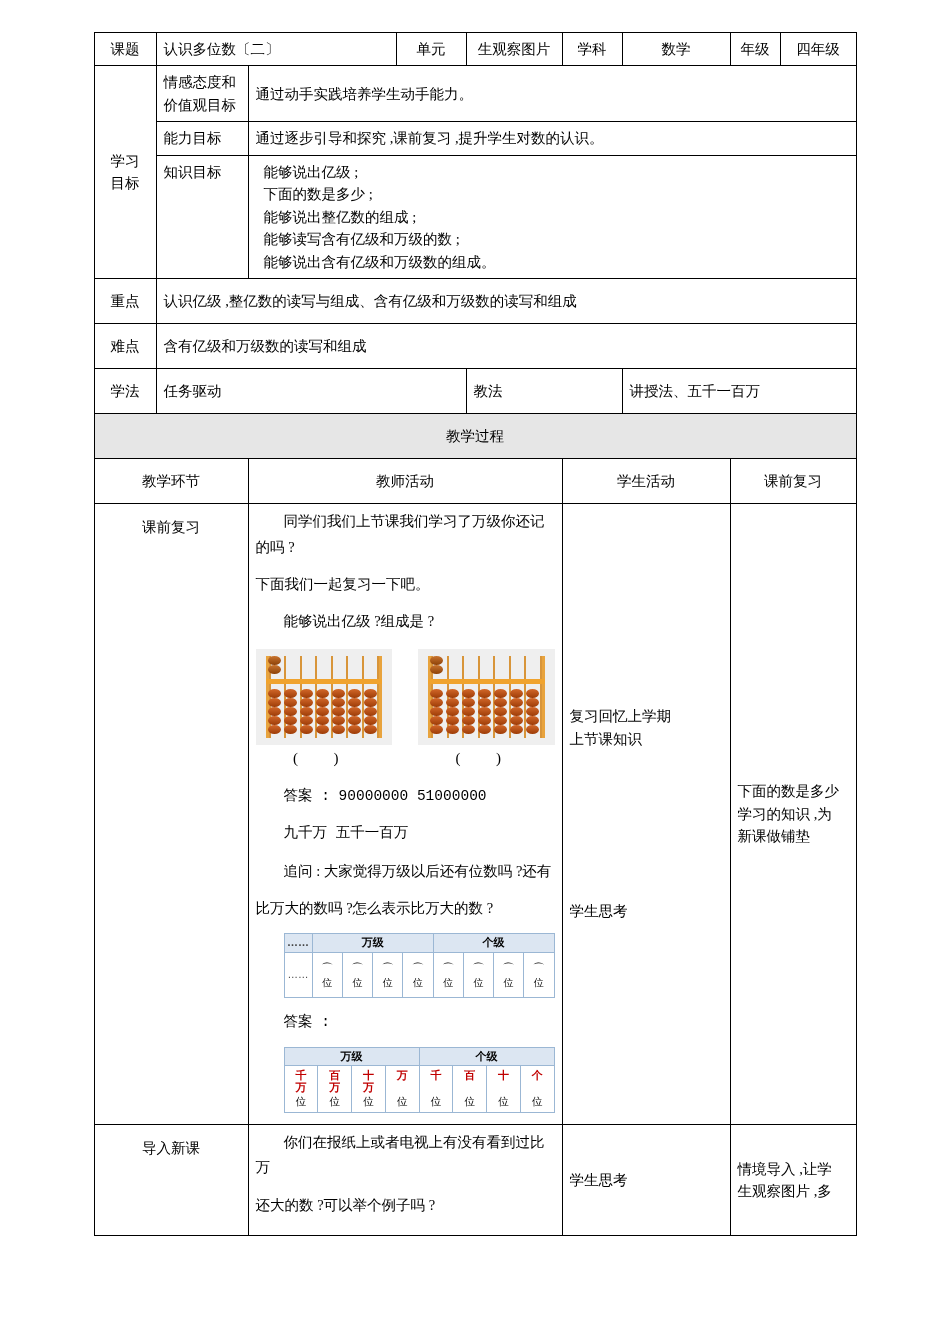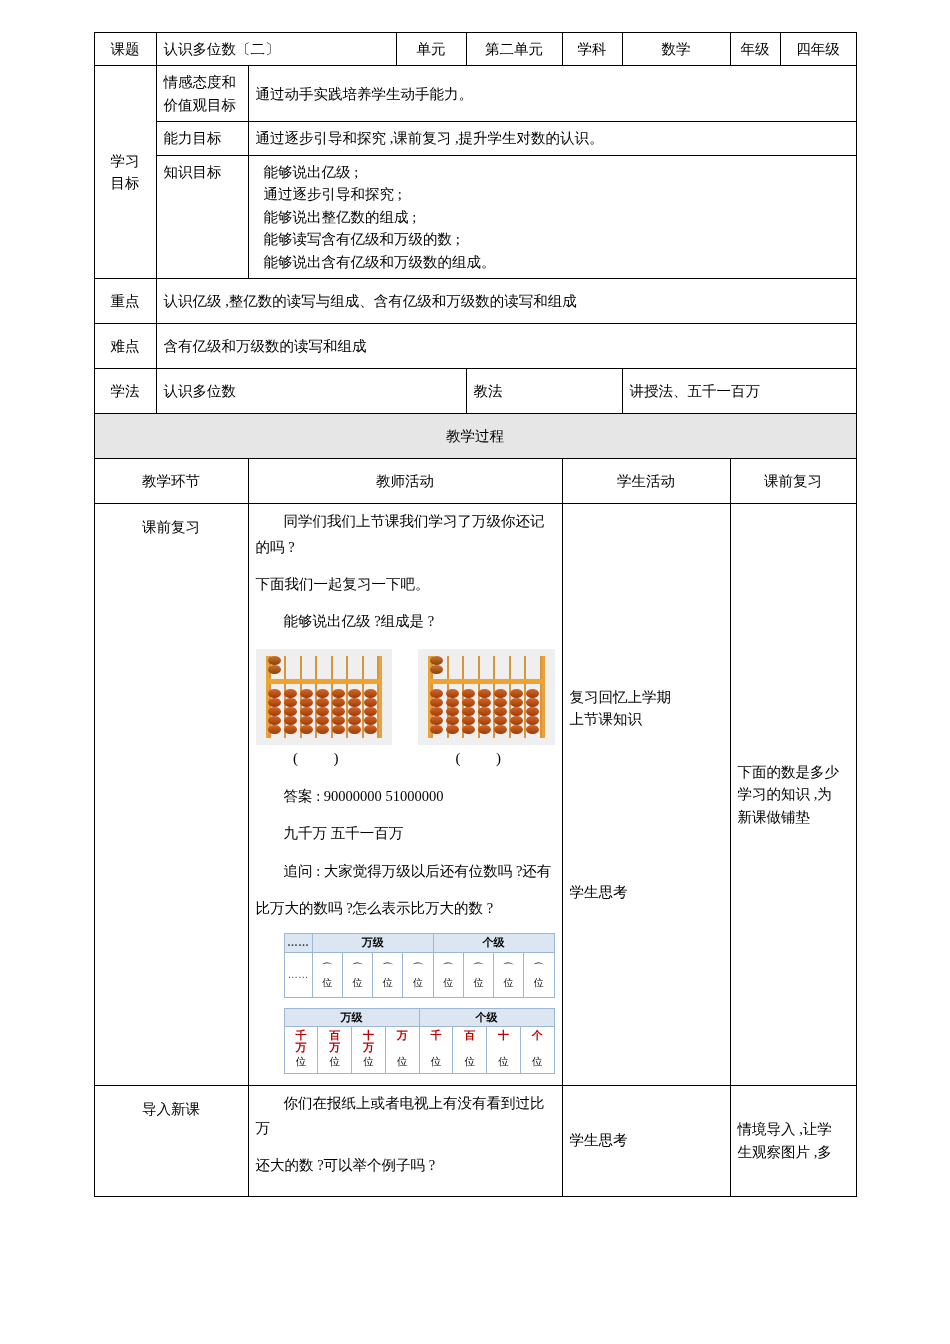--- a/index.html
+++ b/index.html
@@ -54,21 +54,21 @@
   .teacher-cell {
     vertical-align: top;
     padding-top: 10px;
     padding-bottom: 10px;
   }
   .teacher-cell p {
     margin: 0 0 12px 0;
     line-height: 1.75;
   }
   .indent { text-indent: 28px; }
-  .indent2 { padding-left: 28px; }
+  .indent2 { padding-left: 28px; font-family: Liberation Mono, monospace; }
   .stu-cell {
     vertical-align: top;
     padding-top: 10px;
     line-height: 2.0;
   }
 
   
   .abacus-row {
     display: flex;
     justify-content: center;
@@ -197,21 +197,21 @@
       <col style="width:108px">
       <col style="width:50px">
       <col style="width:76px">
     </colgroup>
 
     <tbody>
         <tr>
       <td class="c-center">课题</td>
       <td colspan="2">认识多位数〔二〕</td>
       <td class="c-center">单元</td>
-      <td class="c-center">第二单元</td>
+      <td class="c-center">生观察图片</td>
       <td class="c-center">学科</td>
       <td class="c-center">数学</td>
       <td class="c-center">年级</td>
       <td class="c-center">四年级</td>
     </tr>
 
     <tr>
       <td rowspan="3" class="c-center">
         <div>学习</div>
         <div>目标</div>
@@ -226,41 +226,41 @@
     <tr>
       <td>能力目标</td>
       <td colspan="7">通过逐步引导和探究 ,课前复习 ,提升学生对数的认识。</td>
     </tr>
 
     <tr>
       <td style="vertical-align:top">知识目标</td>
       <td colspan="7" style="vertical-align:top">
         <div style="padding-left:8px">
           <div>能够说出亿级 ;</div>
-          <div>通过逐步引导和探究 ;</div>
+          <div>下面的数是多少 ;</div>
           <div>能够说出整亿数的组成 ;</div>
           <div>能够读写含有亿级和万级的数 ;</div>
           <div>能够说出含有亿级和万级数的组成。</div>
         </div>
       </td>
     </tr>
 
     <tr class="row-tall">
       <td class="c-center">重点</td>
       <td colspan="8">认识亿级 ,整亿数的读写与组成、含有亿级和万级数的读写和组成</td>
     </tr>
 
     <tr class="row-tall">
       <td class="c-center">难点</td>
       <td colspan="8">含有亿级和万级数的读写和组成</td>
     </tr>
 
     <tr class="row-tall">
       <td class="c-center">学法</td>
-      <td colspan="3">认识多位数</td>
+      <td colspan="3">任务驱动</td>
       <td colspan="2">教法</td>
       <td colspan="3">讲授法、五千一百万</td>
     </tr>
 
     <tr class="row-tall">
       <td colspan="9" class="gray-head">教学过程</td>
     </tr>
 
     <tr class="row-tall">
       <td colspan="2" class="c-center">教学环节</td>
@@ -448,20 +448,21 @@
                     </td>
               <td class="pv-cell">
                       <span class="arc">⌒</span>
                       <span class="wei">位</span>
                     </td>
             </tr>
           </tbody>
               </table>
         </div>
 
+        <p class="indent2" style="margin-top:12px">答案 :</p>
 
         <div class="pv-wrap">
           <table class="pv">
             <tbody>
                   <tr>
               <td class="head" colspan="4">万级</td>
               <td class="head" colspan="4">个级</td>
             </tr>
             <tr>
               <td class="pv-cell2"><span class="pv-name">千</span><span class="pv-name">万</span><span class="wei">位</span></td>

